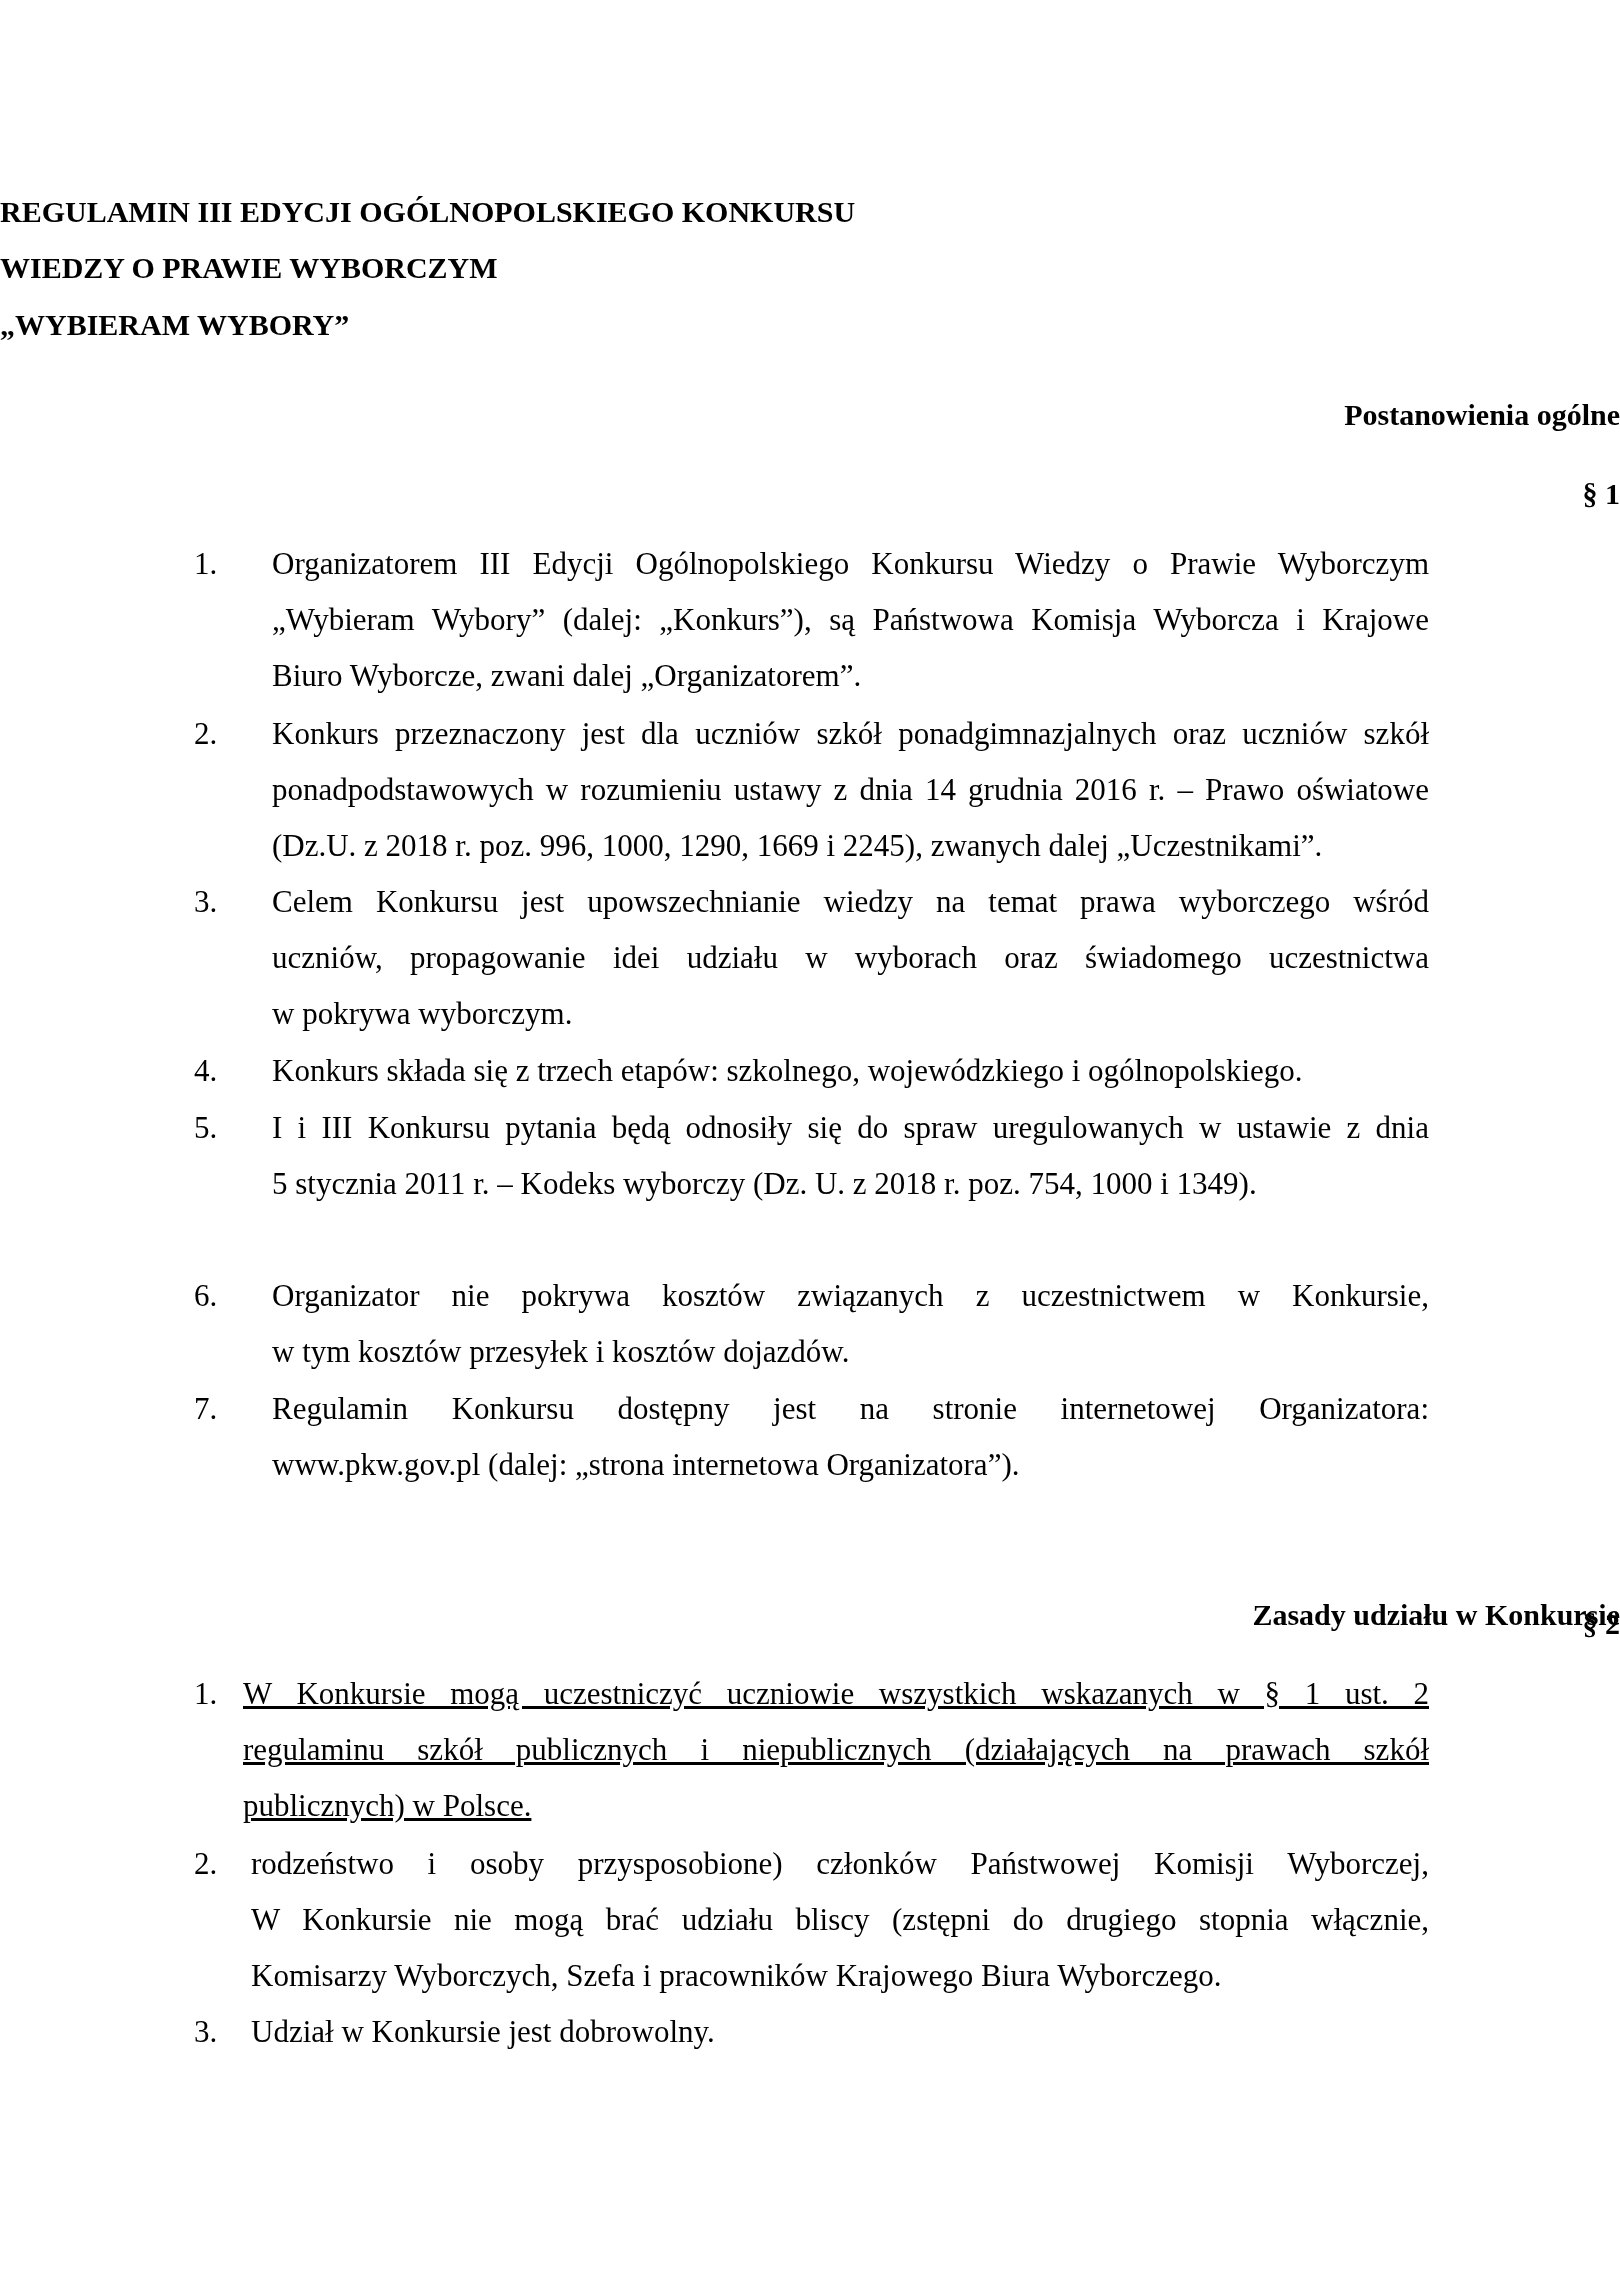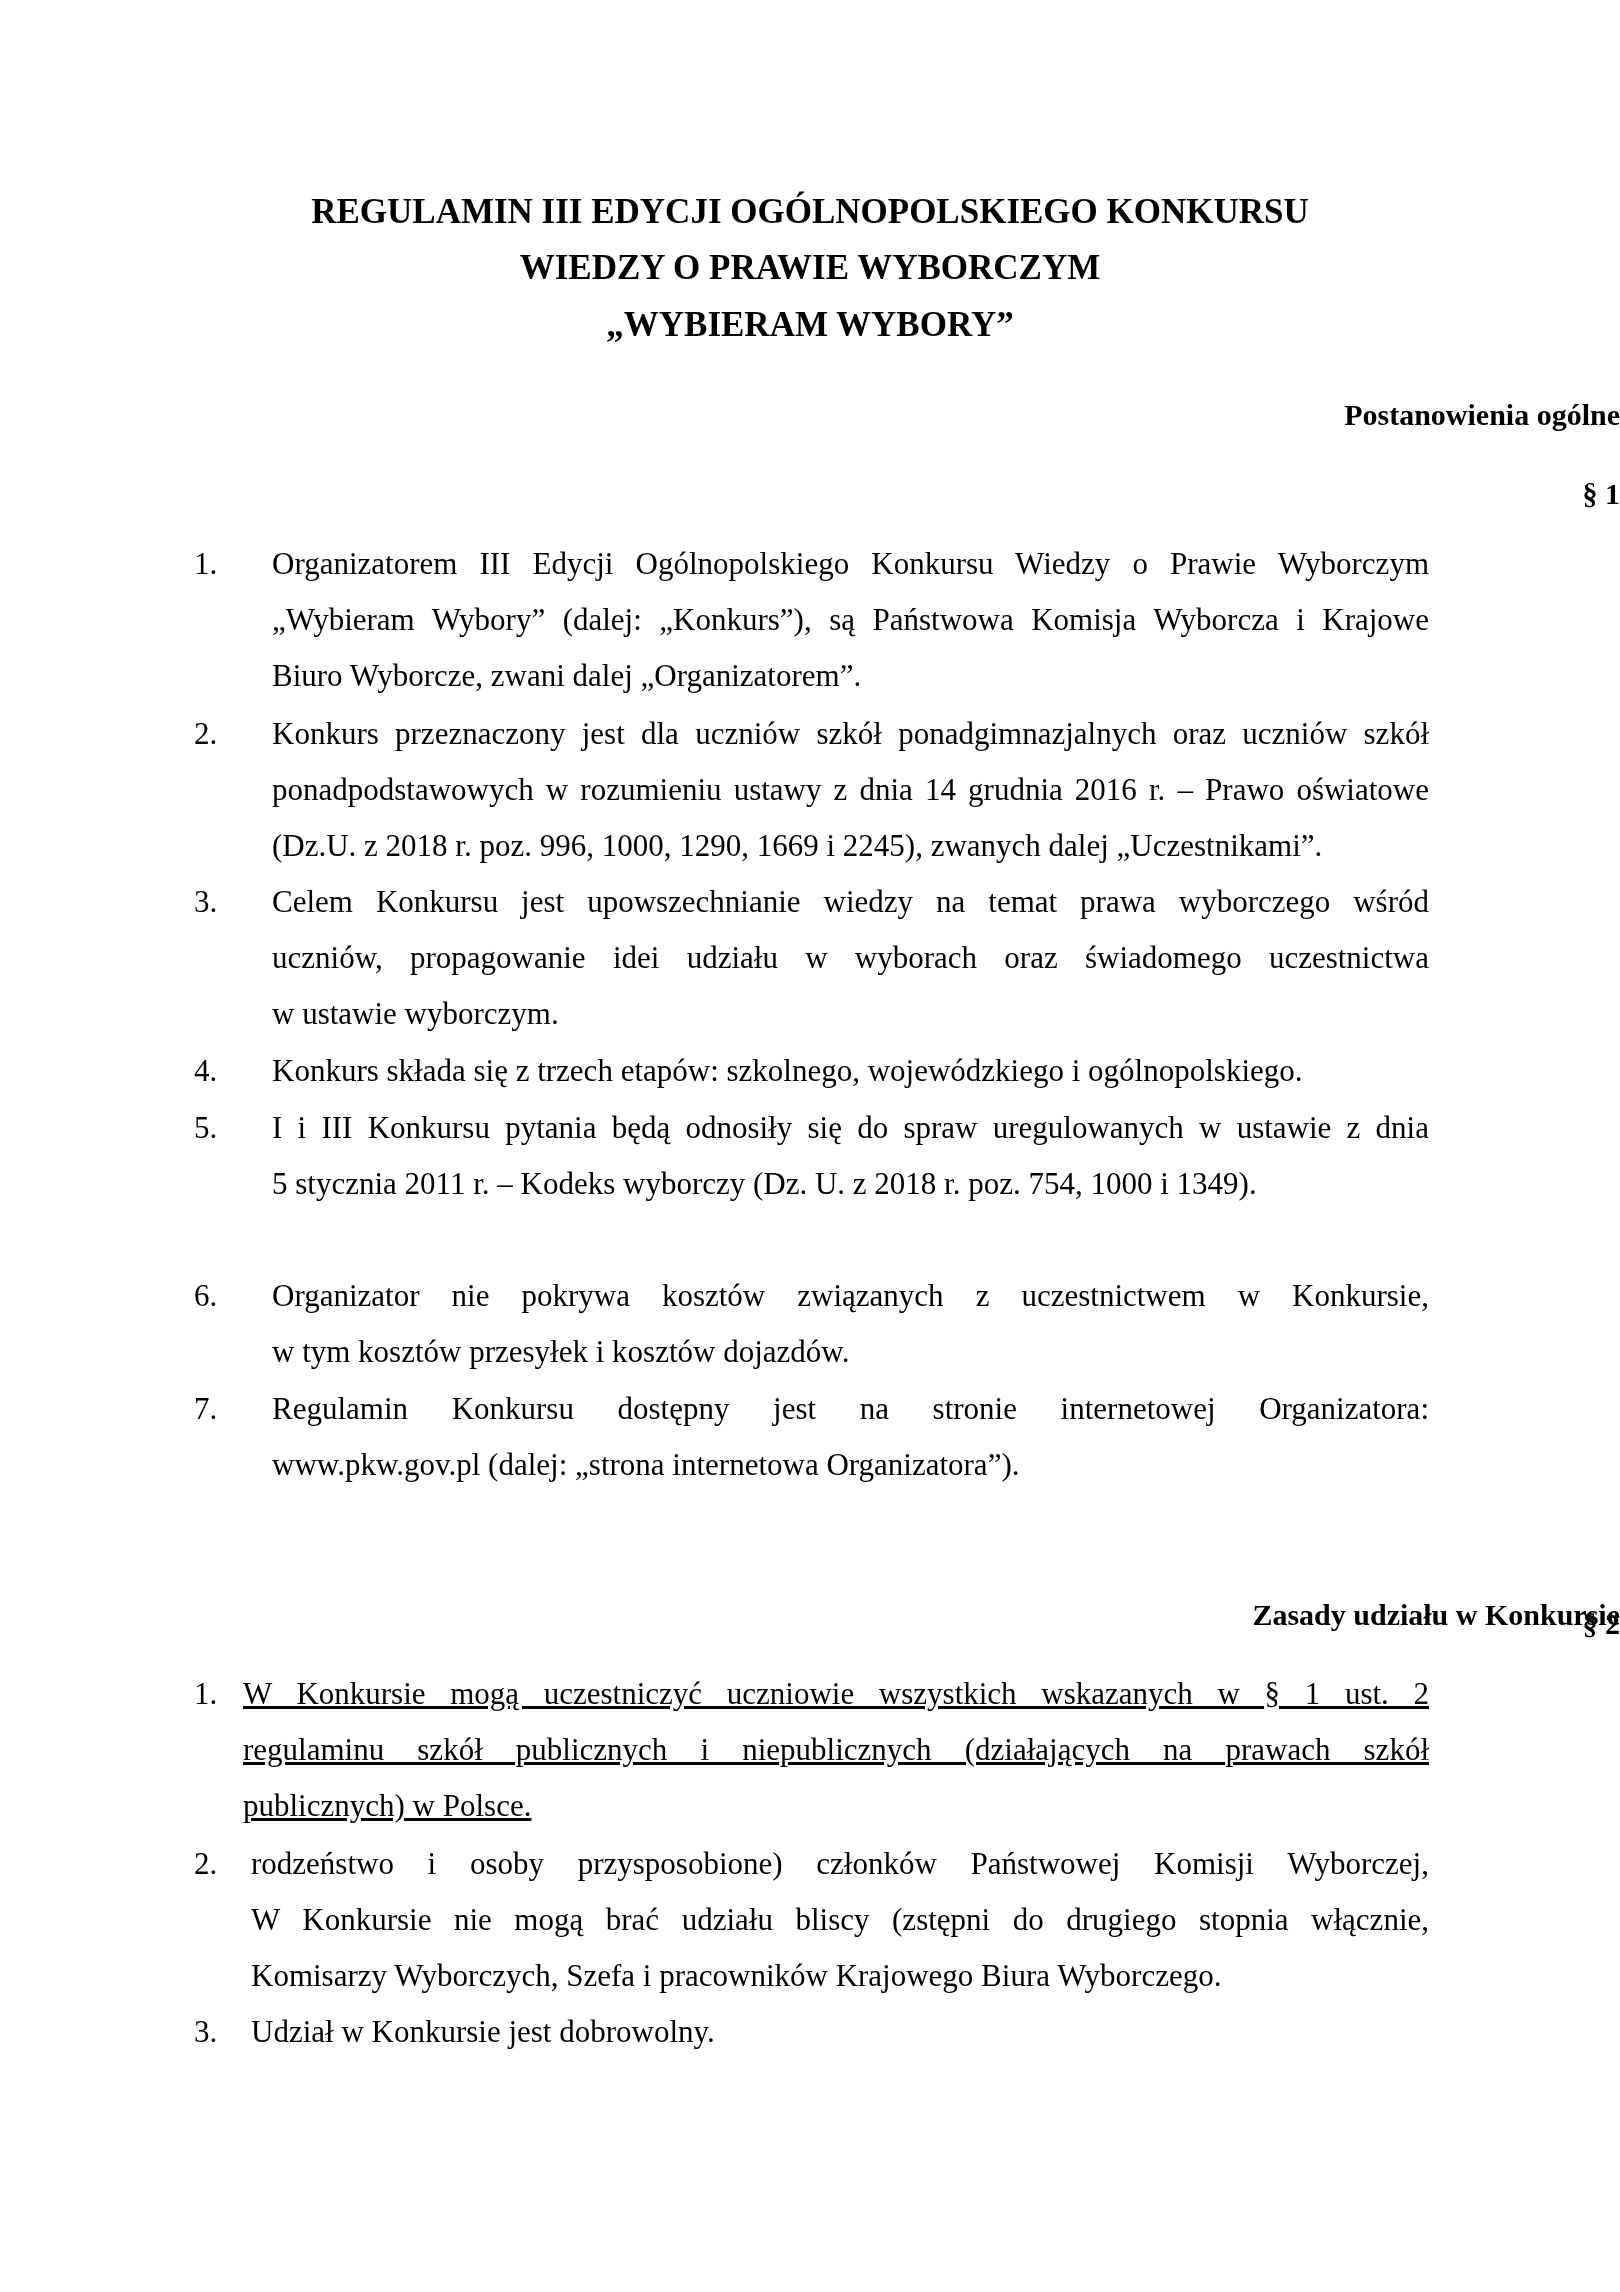--- a/index.html
+++ b/index.html
@@ -1,20 +1,20 @@
 <!DOCTYPE html>
 <html><head>
 <meta charset="utf-8">
 <style>
   html, body { margin: 0; padding: 0; background: #ffffff; }
   body { width: 1620px; height: 2293px; position: relative; overflow: hidden;
          font-family: "Liberation Serif", "DejaVu Serif", serif; color: #000; }
   .page { position: absolute; left: 0; top: 0; width: 1620px; height: 2293px; }
-  .title { position: absolute; left: 0; width: 1620px; text-align: center;
-           font-weight: bold; font-size: 35px; line-height: 39px; }
+  .title { position: absolute; left: 0; width: 1620px; text-align: left;
+           font-weight: bold; font-size: 30px; line-height: 39px; }
   .center-h { position: absolute; left: 0; width: 1620px; text-align: right;
               font-weight: bold; font-size: 30px; line-height: 39px; }
   .item { position: absolute; left: 194px; width: 1235px; font-size: 31px; line-height: 56px; }
   .item .num { position: absolute; left: 0; top: 0; }
   .item .txt { margin-left: 78px; text-align: justify; text-align-last: left; }
   .item.s2 .txt { margin-left: 49px; text-decoration: underline; }
   .item.s2b .txt { margin-left: 57px; }
   .line { display: block; text-align: justify; text-align-last: justify; white-space: normal; }
   .line.last { text-align-last: left; }
 </style>
@@ -46,21 +46,21 @@
       <span class="line">ponadpodstawowych w rozumieniu ustawy z dnia 14 grudnia 2016 r. – Prawo oświatowe</span>
       <span class="line last">(Dz.U. z 2018 r. poz. 996, 1000, 1290, 1669 i 2245), zwanych dalej „Uczestnikami”.</span>
     </div>
   </div>
 
   <div class="item" style="top:874px;">
     <span class="num">3.</span>
     <div class="txt">
       <span class="line">Celem Konkursu jest upowszechnianie wiedzy na temat prawa wyborczego wśród</span>
       <span class="line">uczniów, propagowanie idei udziału w wyborach oraz świadomego uczestnictwa</span>
-      <span class="line last">w ustawie wyborczym.</span>
+      <span class="line last">w pokrywa wyborczym.</span>
     </div>
   </div>
 
   <div class="item" style="top:1043px;">
     <span class="num">4.</span>
     <div class="txt">
       <span class="line last">Konkurs składa się z trzech etapów: szkolnego, wojewódzkiego i ogólnopolskiego.</span>
     </div>
   </div>
 

